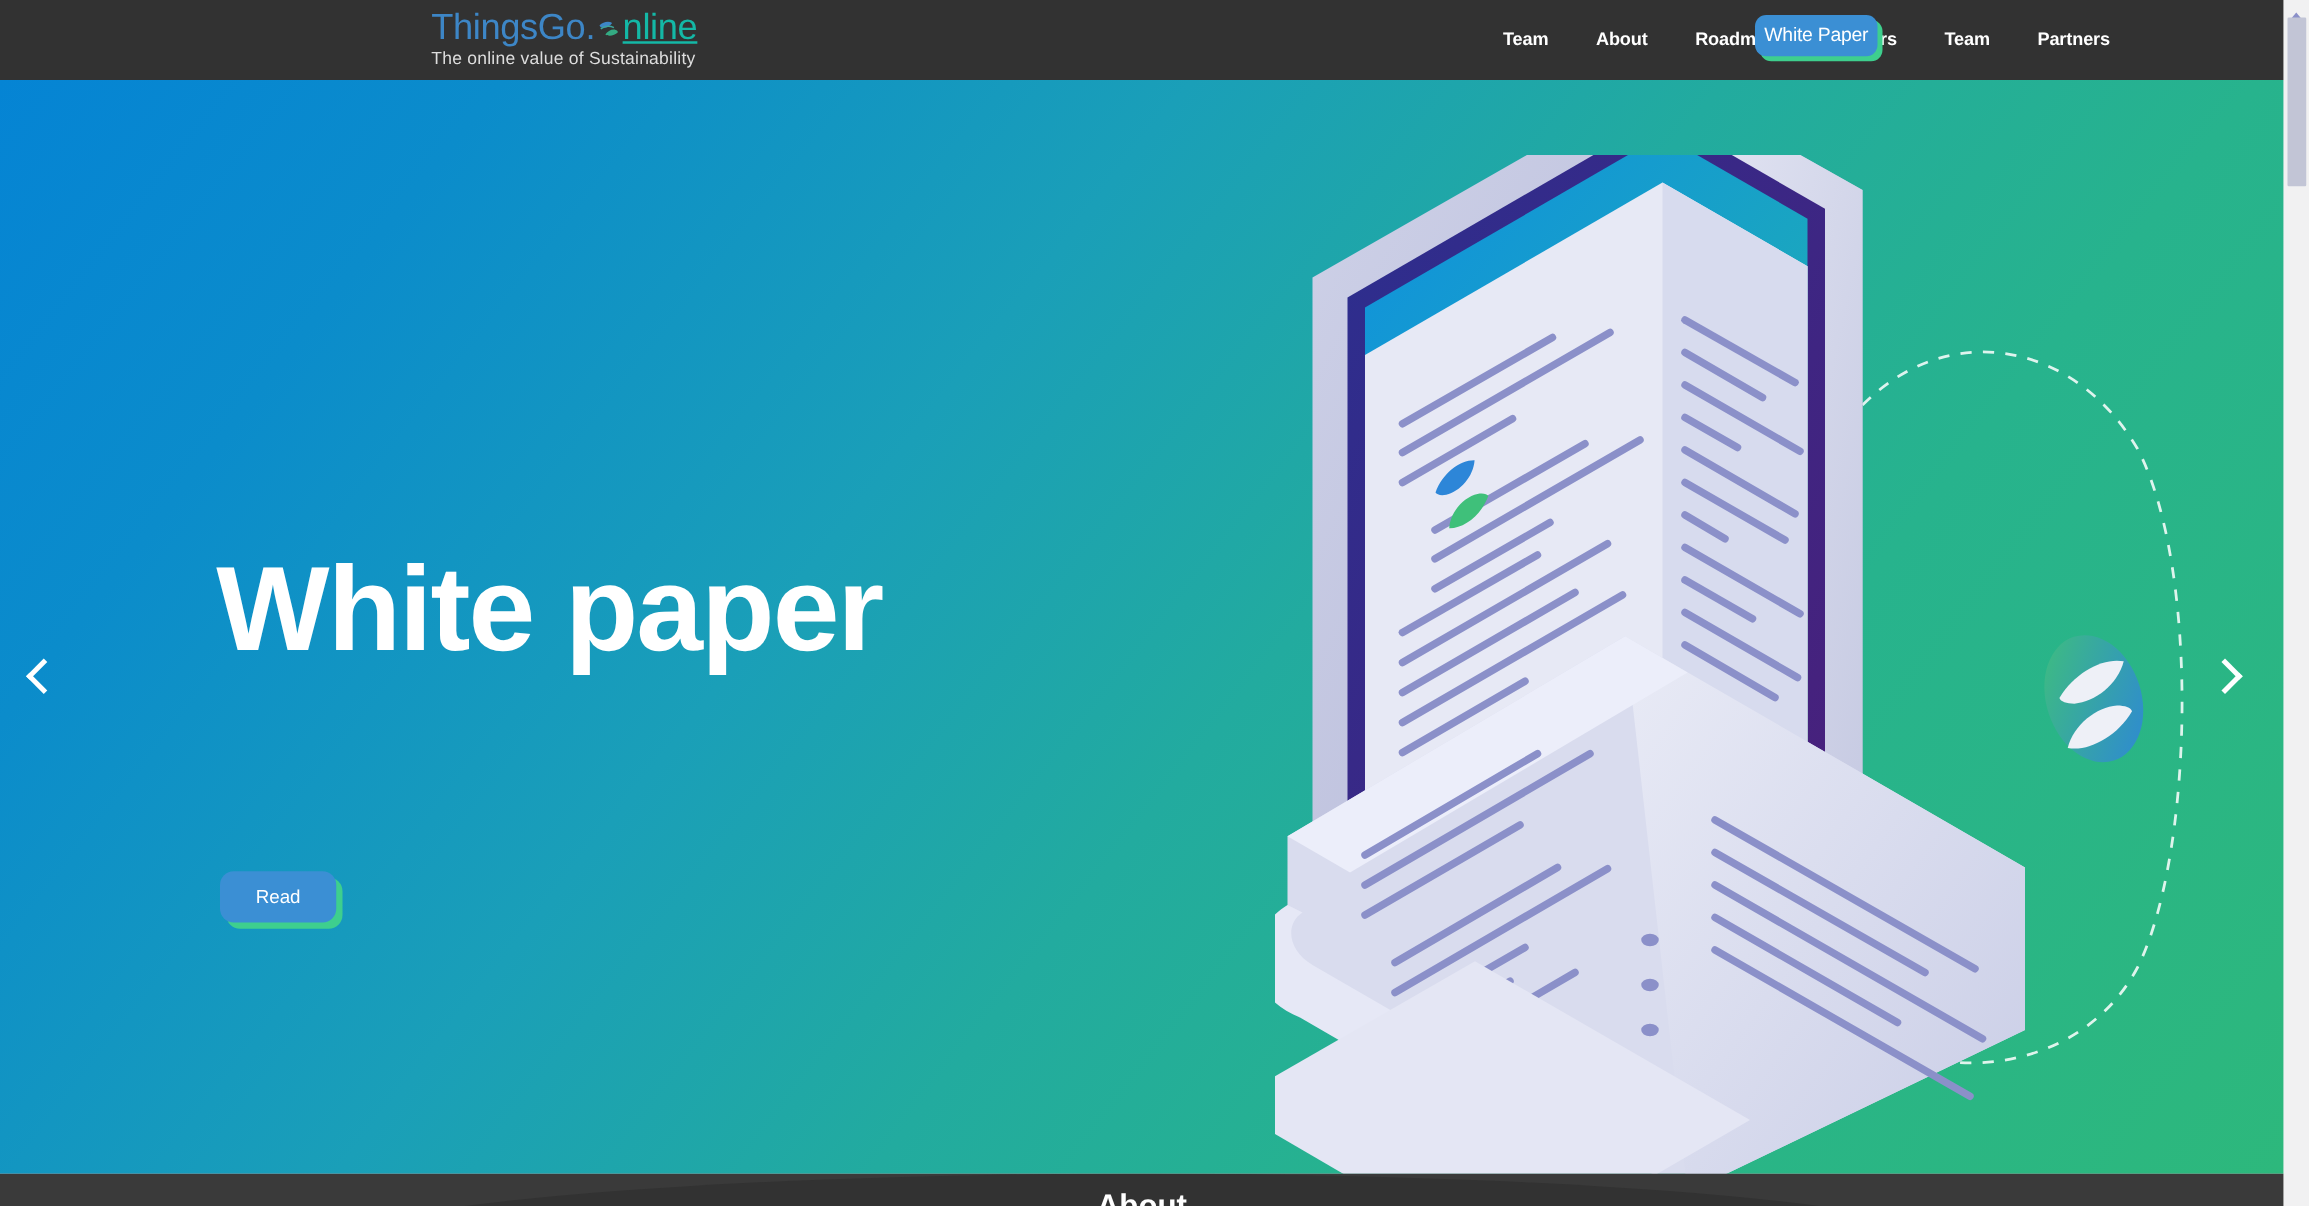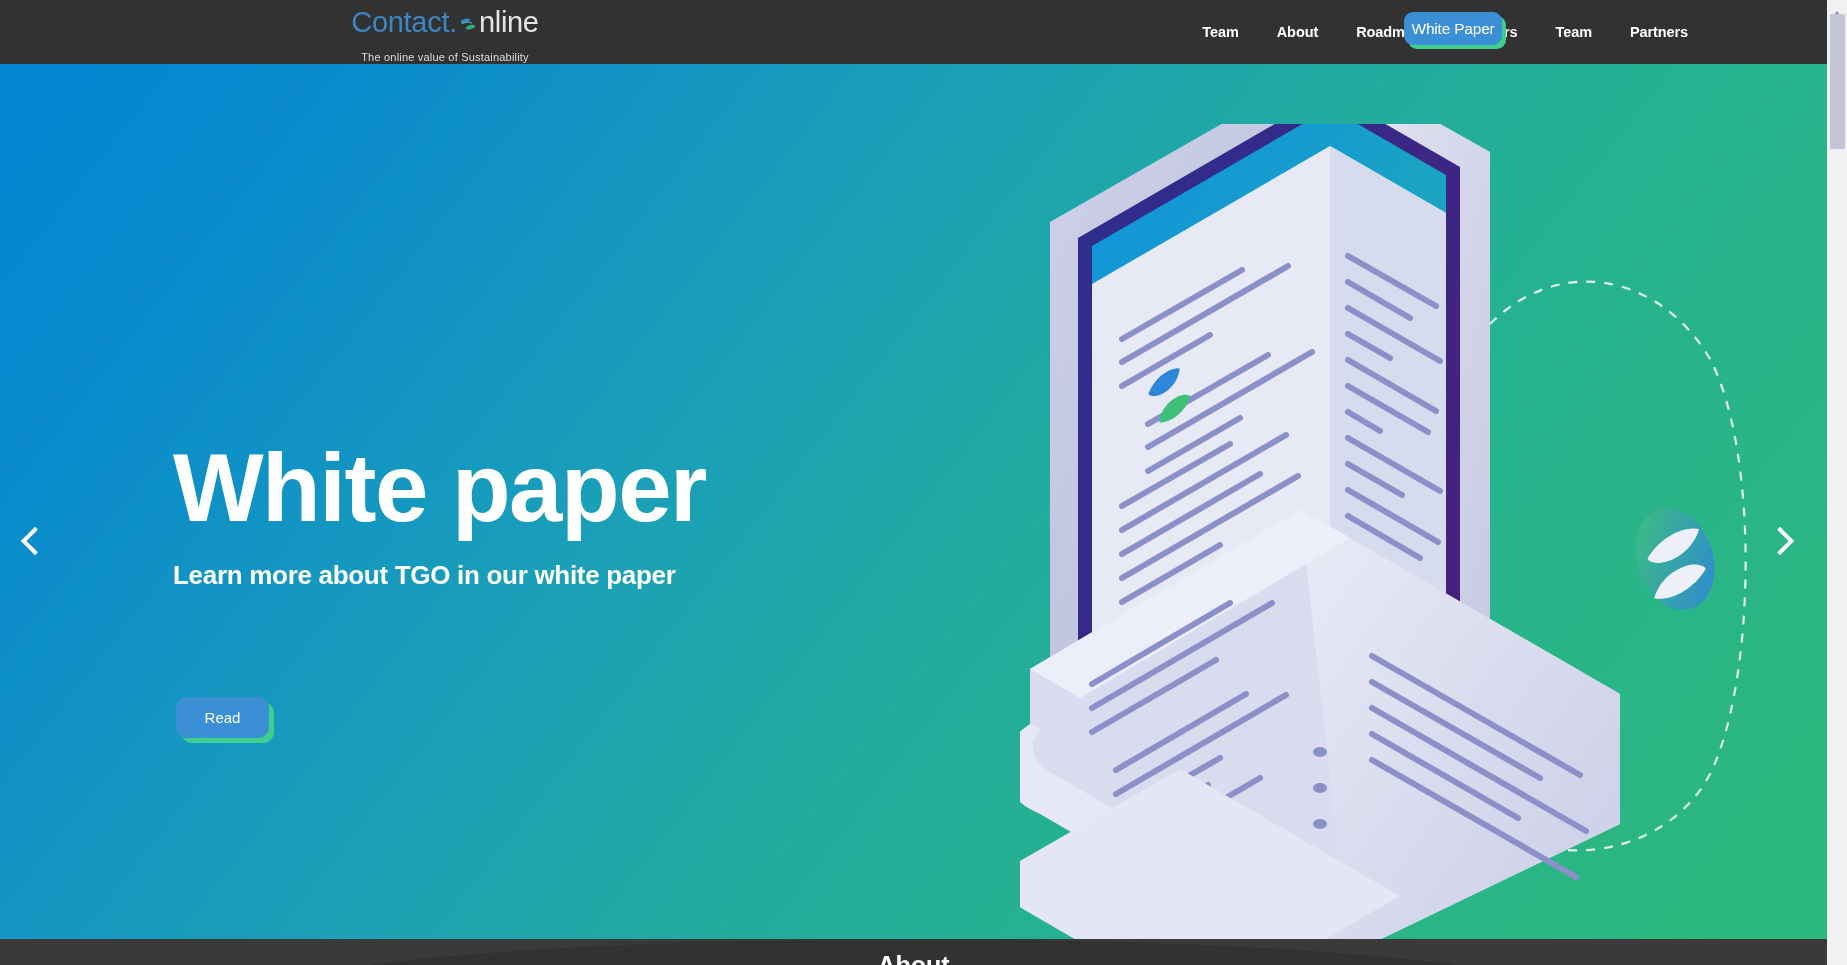--- a/index.html
+++ b/index.html
@@ -15,26 +15,26 @@
   .navbar{
     position:absolute; left:0; top:0; width:1827px; height:64px;
     background:#323232; z-index:40;
   }
   .logo-wrap{ position:absolute; left:345px; top:6px; width:200px; text-align:center; }
   .logo-main{
     font-size:29px; font-weight:400; letter-spacing:-0.3px; line-height:32px;
     white-space:nowrap;
   }
   .logo-a{ color:#3d86c6; }
-  .logo-c{ color:#e5e5e5; }
+  .logo-c{ color:#14b8a6;text-decoration:underline; }
   .logo-leaf{
     display:inline-block; width:22px; height:22px; vertical-align:-3px; position:relative;
   }
   .logo-tagline{
-    font-size:11px; color:#ddd; letter-spacing:0.2px; margin-top:13px; white-space:nowrap;
+    font-size:14px; color:#ddd; letter-spacing:0.2px; margin-top:0px; white-space:nowrap;
   }
 
   .nav-links{
     position:absolute; right:120px; top:0; height:64px;
     display:flex; align-items:center; gap:0px;
   }
   .nav-link{
     color:#ffffff; font-size:14.5px; font-weight:700; letter-spacing:-0.1px;
     padding:0 19px; text-decoration:none; white-space:nowrap; cursor:pointer;
   }
@@ -123,21 +123,21 @@
 </head>
 <body>
 
 <div class="page">
   <div class="viewport">
 
     <div class="navbar">
 
       <div class="logo-wrap">
         <div class="logo-main">
-          <span class="logo-a">Contact.</span><span class="logo-leaf"><svg width="22" height="22" viewBox="0 0 24 24">
+          <span class="logo-a">ThingsGo.</span><span class="logo-leaf"><svg width="22" height="22" viewBox="0 0 24 24">
                 <ellipse cx="12" cy="12" rx="10" ry="11" fill="none"></ellipse>
                 <path d="M4 9c3-3 8-4 11-2-2 3-6 5-9 4-1 0-2-1-2-2z" fill="#3d86c6"></path>
                 <path d="M20 15c-3 3-8 4-11 2 2-3 6-5 9-4 1 0 2 1 2 2z" fill="#34ab83"></path>
                 <path d="M5 12c3.5-2.2 8-2.6 11.5-1" stroke="#3fa59a" stroke-width="1.3" fill="none"></path>
               </svg></span><span class="logo-c">nline</span>
         </div>
         <div class="logo-tagline">The online value of Sustainability</div>
       </div>
 
       <div class="nav-links">
@@ -288,21 +288,20 @@
             <ellipse cx="300" cy="664" rx="7" ry="5"></ellipse>
             <ellipse cx="300" cy="700" rx="7" ry="5"></ellipse>
           </g>
 
           <path d="M-40 760 L 160 645 L 380 772 L 180 888 Z" fill="#e4e6f4"></path>
         </svg>
       </div>
 
       <div class="hero-text">
         <div class="hero-title">White paper</div>
-        <div class="hero-sub">Learn more about TGO in our white paper</div>
       </div>
 
       <div class="read-wrap">
         <div class="read-shadow"></div>
         <button class="read-btn">Read</button>
       </div>
 
       <div class="arrow arrow-left">
         <span class="chev chev-l"></span>
       </div>

